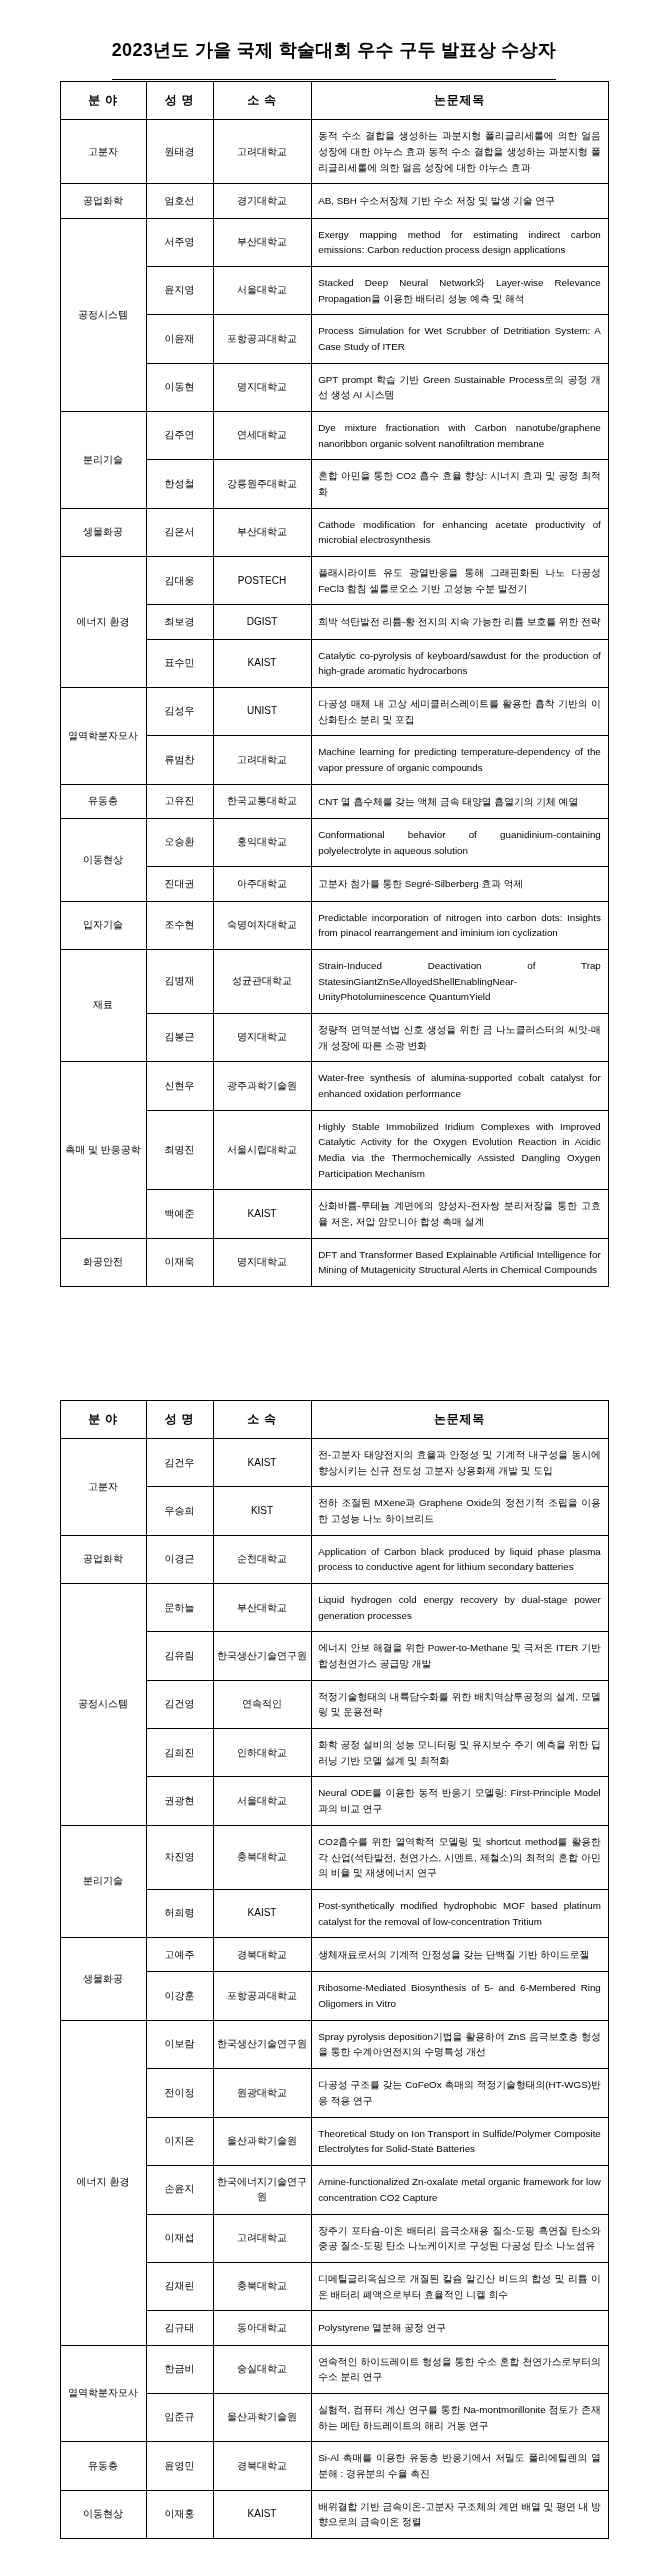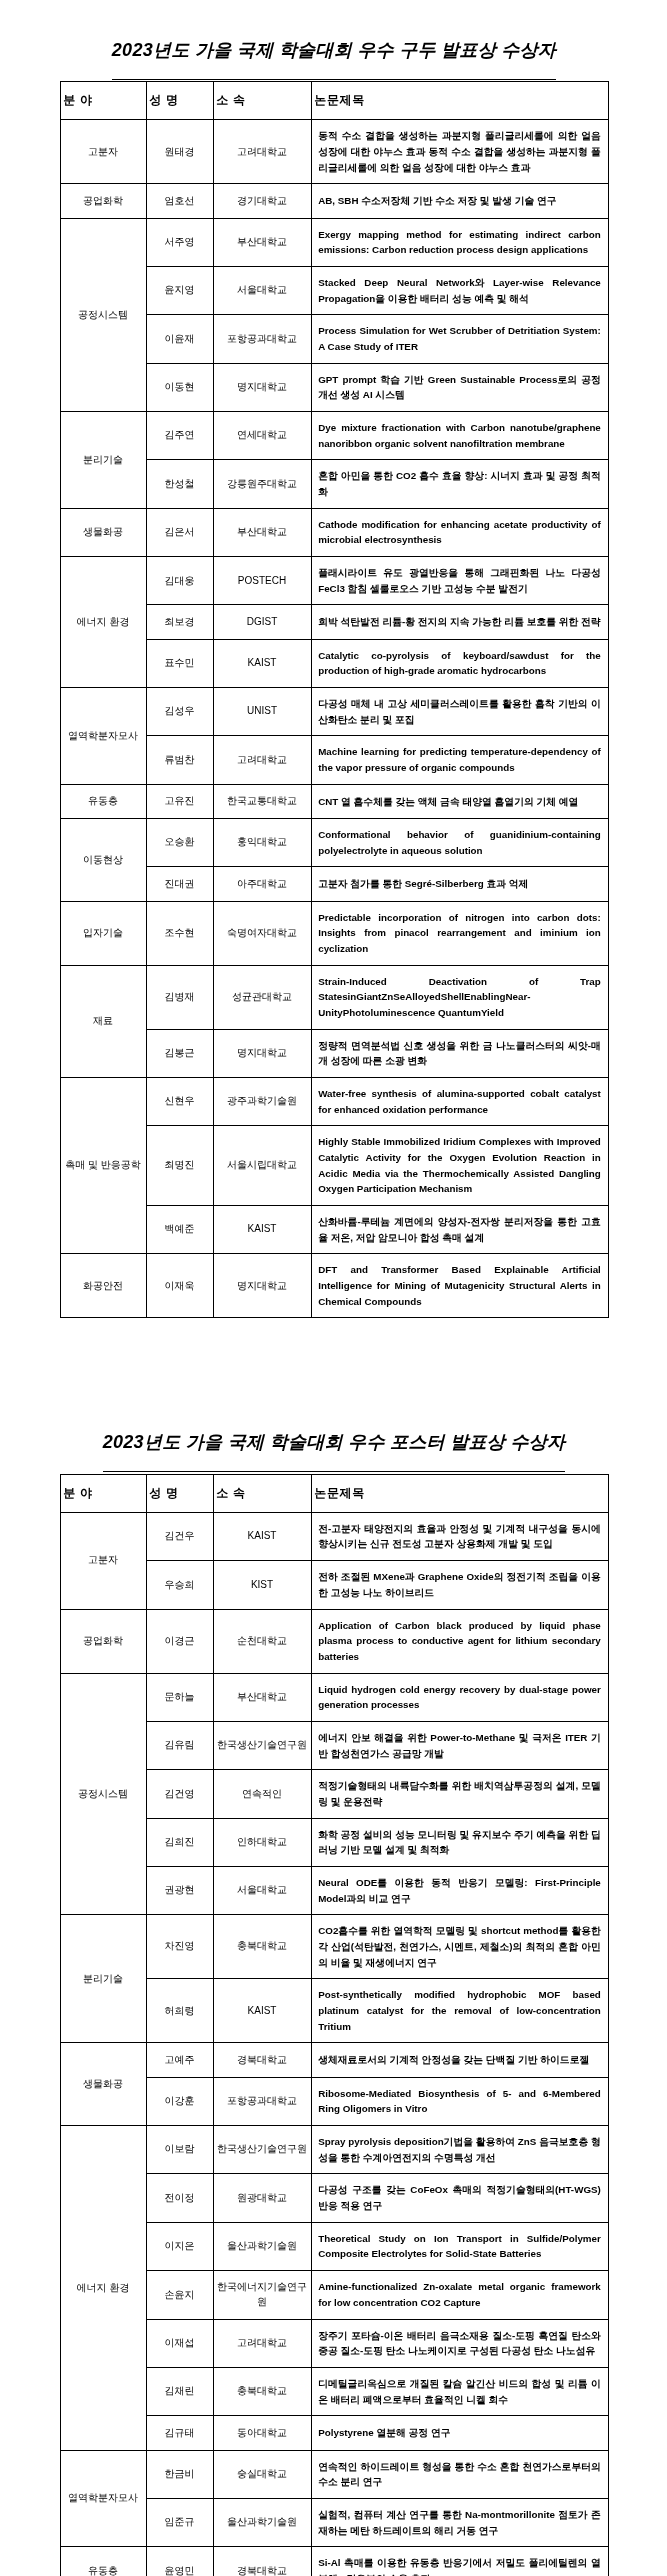--- a/index.html
+++ b/index.html
@@ -28,56 +28,54 @@
     font-size: 18px;
     font-weight: bold;
     text-align: center;
     margin: 0 0 19px 0;
     letter-spacing: 0.3px;
     line-height: 1.3;
   }
   h1.doc-title span {
     border-bottom: 1.3px solid #000;
     padding-bottom: 19px;
-    font-style: italic;
   }
   table.award-table {
     width: 100%;
     border-collapse: collapse;
     table-layout: fixed;
     border: 1.3px solid #000;
   }
   table.award-table col.c-field  { width: 86px; }
   table.award-table col.c-name   { width: 67px; }
   table.award-table col.c-affil  { width: 98px; }
   table.award-table th, table.award-table td {
     border: 0.7px solid #000;
     vertical-align: middle;
     box-sizing: border-box;
   }
   table.award-table th {
     font-size: 12px;
     font-weight: bold;
-    text-align: left;
+    text-align: center;
     padding: 10px 2.7px;
     letter-spacing: 0.7px;
   }
   td.cell-field, td.cell-name, td.cell-affil {
     text-align: center;
     font-size: 10px;
     padding: 9.4px 2.7px;
     line-height: 1.45;
   }
   td.cell-title {
     font-size: 9.8px;
     text-align: justify;
     padding: 8px 6.7px;
     line-height: 1.6;
     word-break: break-word;
-    font-weight: bold;
   }
 </style>
 </head>
 <body>
 
 <div class="page">
 
   <section class="table-section">
     <h1 class="doc-title"><span>2023년도 가을 국제 학술대회 우수 구두 발표상 수상자</span></h1>
     <table class="award-table">
@@ -227,21 +225,20 @@
             <td class="cell-field" rowspan="1">화공안전</td>
             <td class="cell-name">이재욱</td>
             <td class="cell-affil">명지대학교</td>
             <td class="cell-title">DFT and Transformer Based Explainable Artificial Intelligence for Mining of Mutagenicity Structural Alerts in Chemical Compounds</td>
           </tr>
         </tbody>
     </table>
   </section>
 
   <section class="table-section">
-    <h1 class="doc-title"><span>2023년도 가을 국제 학술대회 우수 포스터 발표상 수상자</span></h1>
     <table class="award-table">
       <colgroup>
         <col class="c-field">
           <col class="c-name">
           <col class="c-affil">
           <col class="c-title">
       </colgroup>
       <thead>
           <tr>
             <th>분  야</th>

